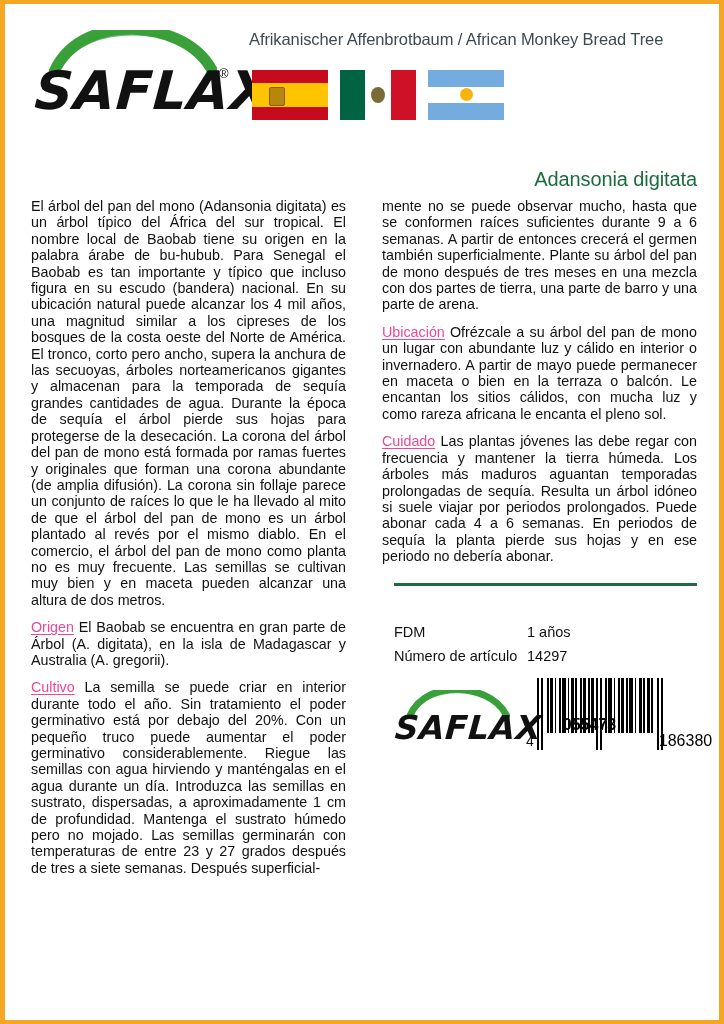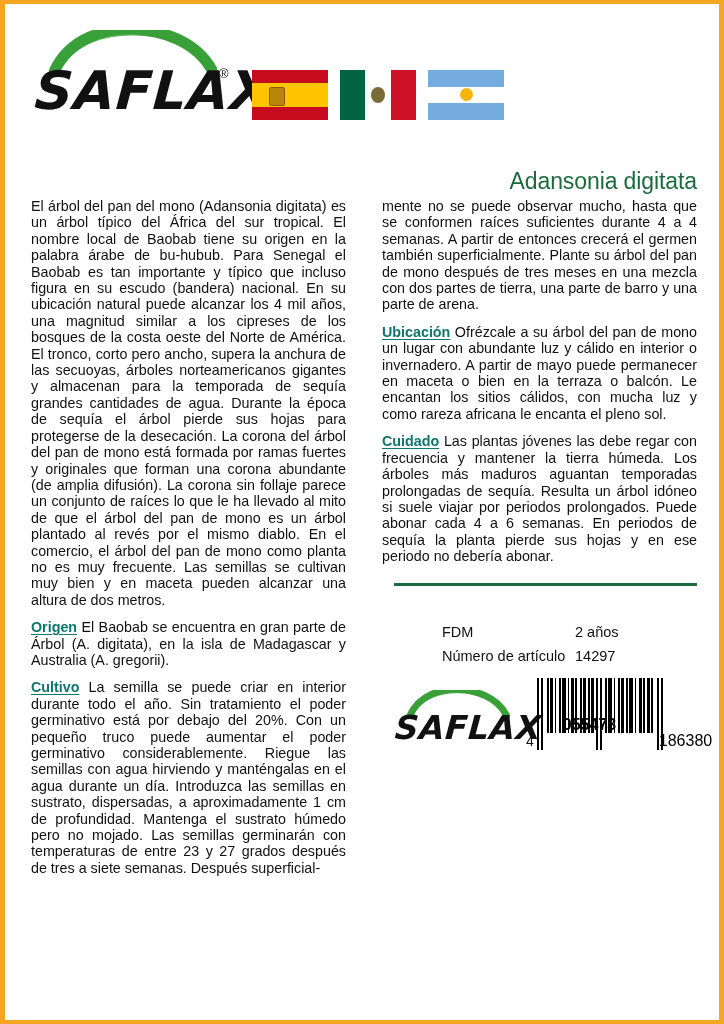--- a/index.html
+++ b/index.html
@@ -133,21 +133,21 @@
     top: 14px;
     font-size: 24px;
     font-weight: 700;
     color: #1c6b3c;
     letter-spacing: -0.2px;
   }
   .latin-name {
     position: absolute;
     right: 22px;
     top: 42px;
-    font-size: 23px;
+    font-size: 20px;
     color: #1c6b3c;
     letter-spacing: -0.1px;
   }
 
   
   .columns {
     position: relative;
     display: flex;
     gap: 12px;
     padding: 0 22px 0 26px;
@@ -163,22 +163,22 @@
     margin: 0 0 11px 0;
     font-size: 14.3px;
     line-height: 16.4px;
     color: #111111;
     text-align: justify;
     text-justify: inter-word;
     hyphens: manual;
   }
   p.body.tight { margin-bottom: 0; }
   .lead {
-    font-weight: 700;
-    color: #0f766e;
+    font-weight: 400;
+    color: #ec4899;
     text-decoration: underline;
     text-underline-offset: 2px;
   }
 
   
   .footer {
     margin-top: 18px;
     padding-left: 12px;
   }
   .rule {
@@ -187,21 +187,20 @@
     width: 100%;
     margin: 0 0 34px 0;
   }
   .meta {
     font-size: 14.5px;
     color: #111;
     line-height: 24px;
   }
   .meta-row {
     display: flex;
-    margin-left: 48px;
   }
   .meta-label { width: 133px; }
   .meta-value { }
 
   .footer-bottom {
     display: flex;
     align-items: flex-end;
     margin-top: 10px;
   }
   .footer-logo {
@@ -251,20 +250,21 @@
 
     <div class="logo-block">
       <svg class="logo-arc" viewBox="0 0 168 46">
         <path class="arc-path" d="M4,44 C20,6 60,-2 84,-1 C110,0 148,10 164,42" stroke-width="11" stroke-linecap="round"></path>
         <path class="arc-path" d="M8,41 C24,10 58,3 84,3 C112,3 146,13 160,39" stroke-width="5" stroke-linecap="round" opacity="0.75"></path>
       </svg>
       <div class="logo-word">SAFLAX</div>
       <div class="logo-reg">®</div>
     </div>
 
+    <div class="header-subtitle">Afrikanischer Affenbrotbaum / African Monkey Bread Tree</div>
 
     <div class="flags">
       <div class="flag flag-es">
         <div class="coat"></div>
       </div>
       <div class="flag flag-mx">
         <div class="coat"></div>
       </div>
       <div class="flag flag-ar">
         <div class="coat"></div>
@@ -280,34 +280,34 @@
 
     <div class="col col-left">
       <p class="body">El árbol del pan del mono (Adansonia digitata) es un árbol típico del África del sur tropical. El nombre local de Baobab tiene su origen en la palabra árabe de bu-hubub. Para Senegal el Baobab es tan importante y típico que incluso figura en su escudo (bandera) nacional. En su ubicación natural puede alcanzar los 4 mil años, una magnitud similar a los cipreses de los bosques de la costa oeste del Norte de América. El tronco, corto pero ancho, supera la anchura de las secuoyas, árboles norteamericanos gigantes y almacenan para la temporada de sequía grandes cantidades de agua. Durante la época de sequía el árbol pierde sus hojas para protegerse de la desecación. La corona del árbol  del pan de mono está formada por ramas fuertes y originales que forman una corona abundante (de amplia difusión). La corona sin follaje parece un conjunto de raíces lo que le ha llevado al mito de que el árbol del pan de mono es un árbol plantado al revés por el mismo diablo. En el comercio, el árbol del pan de mono como planta no es muy frecuente. Las semillas se cultivan muy bien y en maceta pueden alcanzar una altura de dos metros.</p>
 
       <p class="body"><span class="lead">Origen</span><span> El Baobab se encuentra en gran parte de Árbol (A. digitata), en la isla de Madagascar y Australia (A. gregorii).</span></p>
 
       <p class="body tight"><span class="lead">Cultivo</span><span>  La semilla se puede criar en interior durante todo el año. Sin tratamiento el poder germinativo está por debajo del 20%. Con un pequeño truco puede aumentar el poder germinativo considerablemente. Riegue las semillas con agua hirviendo y manténgalas en el agua durante un día. Introduzca las semillas en sustrato, dispersadas, a aproximadamente 1 cm de profundidad. Mantenga el sustrato húmedo pero no mojado. Las semillas germinarán con temperaturas de entre 23 y 27 grados después de tres a siete semanas. Después superficial-</span></p>
     </div>
 
     <div class="col col-right">
-      <p class="body">mente no se puede observar mucho, hasta que se conformen raíces suficientes durante 4 a 4 semanas. A partir de entonces crecerá el germen también superficialmente. Plante su árbol del pan de mono después de tres meses en una mezcla con dos partes de tierra, una parte de barro y una parte de arena.</p>
+      <p class="body">mente no se puede observar mucho, hasta que se conformen raíces suficientes durante 9 a 6 semanas. A partir de entonces crecerá el germen también superficialmente. Plante su árbol del pan de mono después de tres meses en una mezcla con dos partes de tierra, una parte de barro y una parte de arena.</p>
 
       <p class="body"><span class="lead">Ubicación</span><span> Ofrézcale a su árbol del pan de mono un lugar con abundante luz y cálido en interior o invernadero. A partir de mayo puede permanecer en maceta o bien en la terraza o balcón. Le encantan los sitios cálidos, con mucha luz y como rareza africana le encanta el pleno sol.</span></p>
 
       <p class="body"><span class="lead">Cuidado</span><span> Las plantas jóvenes las debe regar con frecuencia y mantener la tierra húmeda. Los árboles más maduros aguantan temporadas prolongadas de sequía. Resulta un árbol idóneo si suele viajar por periodos prolongados. Puede abonar cada 4 a 6 semanas. En periodos de sequía la planta pierde sus hojas y en ese periodo no debería abonar.</span></p>
 
 
       <div class="footer">
         <div class="rule"></div>
 
         <div class="meta">
           <div class="meta-row">
             <span class="meta-label">FDM</span>
-            <span class="meta-value">2 años</span>
+            <span class="meta-value">1 años</span>
           </div>
           <div class="meta-row">
             <span class="meta-label">Número de artículo</span>
             <span class="meta-value">14297</span>
           </div>
         </div>
 
         <div class="footer-bottom">
 
           <div class="footer-logo">

